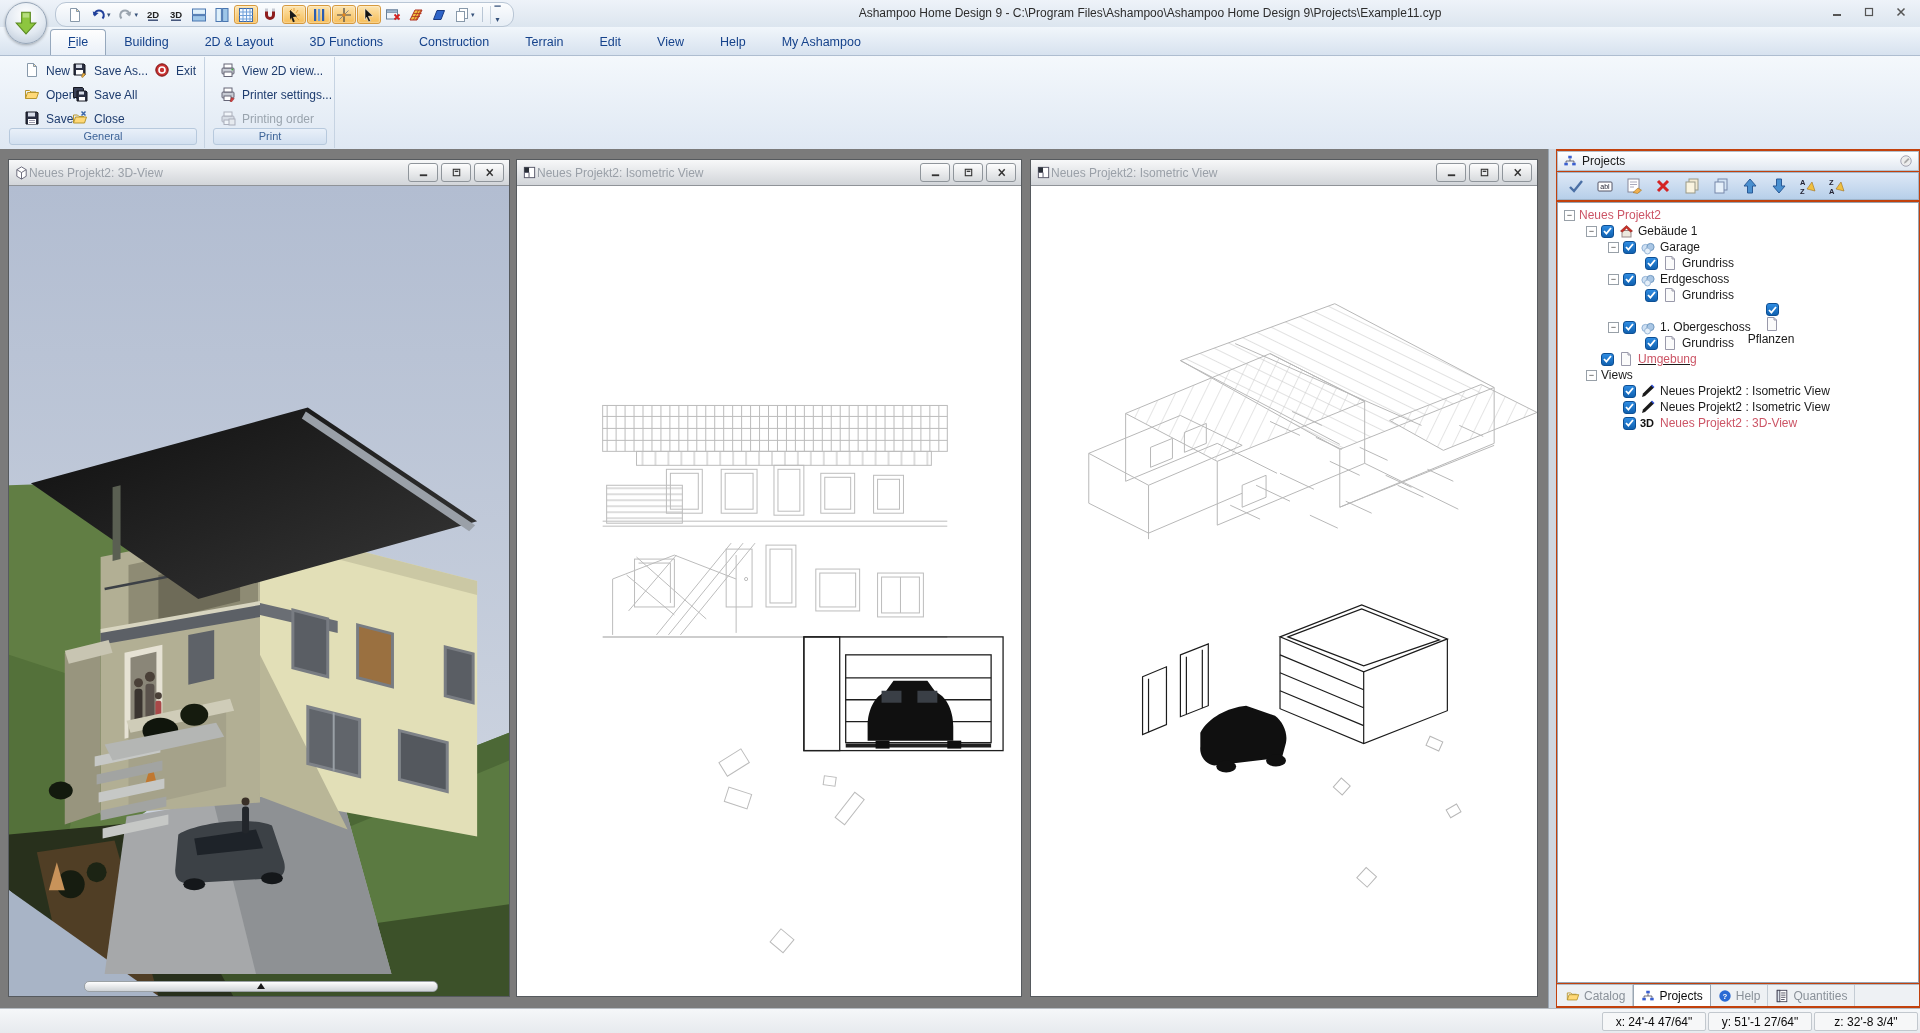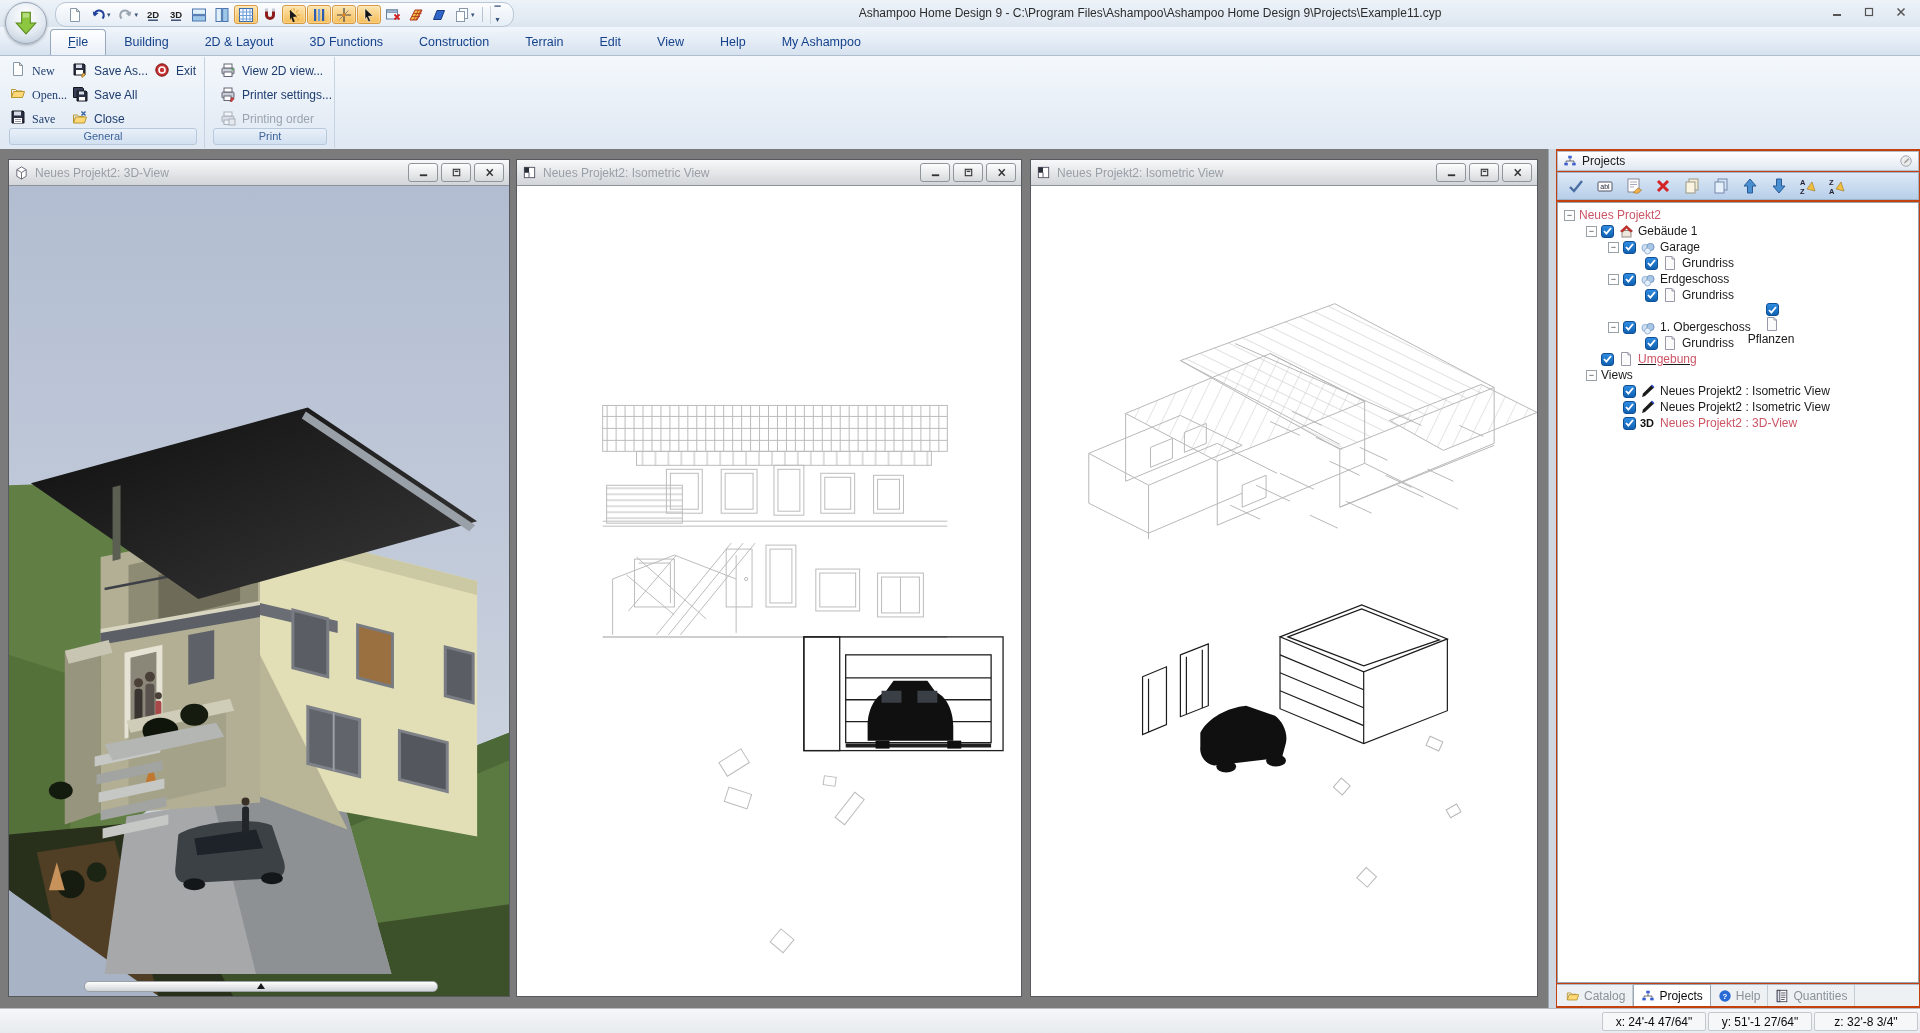--- a/index.html
+++ b/index.html
@@ -30,21 +30,21 @@
   .mi{display:flex;align-items:center;gap:6px;height:24px;font-size:12px;color:#1e3c6e;padding:0 4px;white-space:nowrap}
   .mi svg{width:16px;height:16px;flex:none}
   .mi.disabled{color:#9aa4ae}
   .gcap{position:absolute;left:7px;right:7px;bottom:3px;height:15px;line-height:15px;text-align:center;font-size:11px;color:#3e6498;background:linear-gradient(#e9f0f9,#d2e0f0);border:1px solid #b7c9dd;border-radius:3px}
   
   .mdi{position:absolute;left:0;top:149px;width:1548px;height:859px;background:#7b7b7b}
   .cwin{position:absolute;top:10px;height:838px;background:#fff;border:1px solid #565A5e;box-sizing:border-box}
   #win1{left:8px;width:502px}
   #win2{left:516px;width:506px}
   #win3{left:1030px;width:508px}
-  .ctitle{height:26px;background:linear-gradient(#f7f8f9,#d2d5d9);border-bottom:1px solid #8f9398;display:flex;align-items:center;padding:0 5px;gap:6px;box-sizing:border-box}
+  .ctitle{height:26px;background:linear-gradient(#f7f8f9,#d2d5d9);border-bottom:1px solid #8f9398;display:flex;align-items:center;padding:0 5px;box-sizing:border-box}
   .ctitle svg.wicon{width:15px;height:15px;flex:none}
   .ttext{font-size:12px;color:#9aa0a8;flex:1;white-space:nowrap;overflow:hidden}
   .cbtns{display:flex;gap:3px}
   .cbtn{width:28px;height:17px;background:linear-gradient(#fdfdfd,#d7dadd);border:1px solid #8f959b;border-radius:3px;display:flex;align-items:center;justify-content:center}
   .cbtn svg{width:13px;height:11px}
   .cbody{position:absolute;left:0;right:0;top:26px;bottom:0;overflow:hidden;background:#fff}
   .cbody svg.scene{position:absolute;inset:0;width:100%;height:100%}
   .slider{position:absolute;left:75px;width:352px;bottom:4px;height:9px;background:linear-gradient(#fefefe,#cfd3d6);border:1px solid #9aa0a4;border-radius:5px}
   .slider .mark{position:absolute;left:50%;top:1px;margin-left:-4px;width:0;height:0;border-left:4px solid transparent;border-right:4px solid transparent;border-bottom:6px solid #1a1a1a}
   
@@ -225,21 +225,21 @@
       <div class="rtab">Construction</div>
       <div class="rtab">Terrain</div>
       <div class="rtab">Edit</div>
       <div class="rtab">View</div>
       <div class="rtab">Help</div>
       <div class="rtab">My Ashampoo</div>
     </div>
 
   <div class="ribbon" id="ribbon">
       <div class="rgroup" style="left: 2px; width: 202px;">
-        <div class="gcol" style="left: 4px; font-family: Liberation Serif, serif;">
+        <div class="gcol" style="left: 18px;">
           <div class="mi">
             <span><svg viewBox="0 0 16 16">
                 <path d="M3.5 1.5h6l3 3v10h-9z" fill="#fff" stroke="#8899aa"></path>
                 <path d="M9.5 1.5v3h3z" fill="#ffe1a0" stroke="#8899aa"></path>
               </svg></span>
             <span>New</span>
           </div>
           <div class="mi">
             <span><svg viewBox="0 0 16 16">
                 <path d="M1.5 12.5l2-6h11l-2 6z" fill="#ffd978" stroke="#b8962e"></path>

